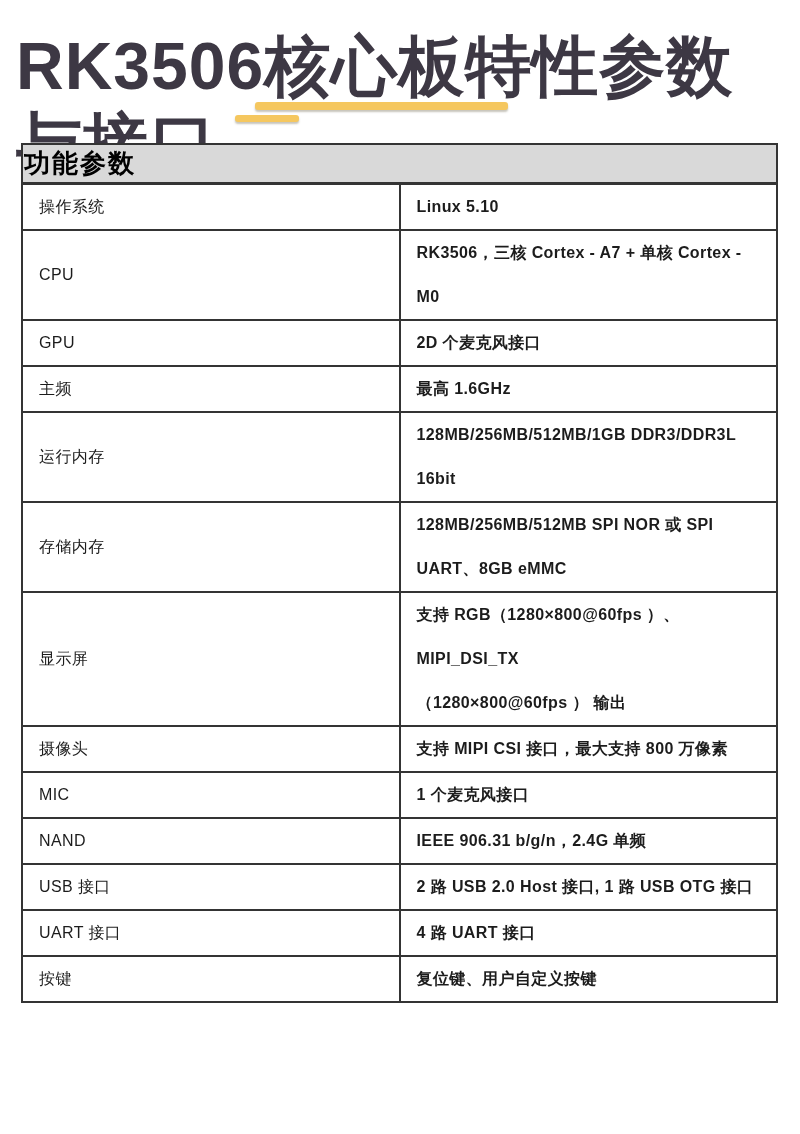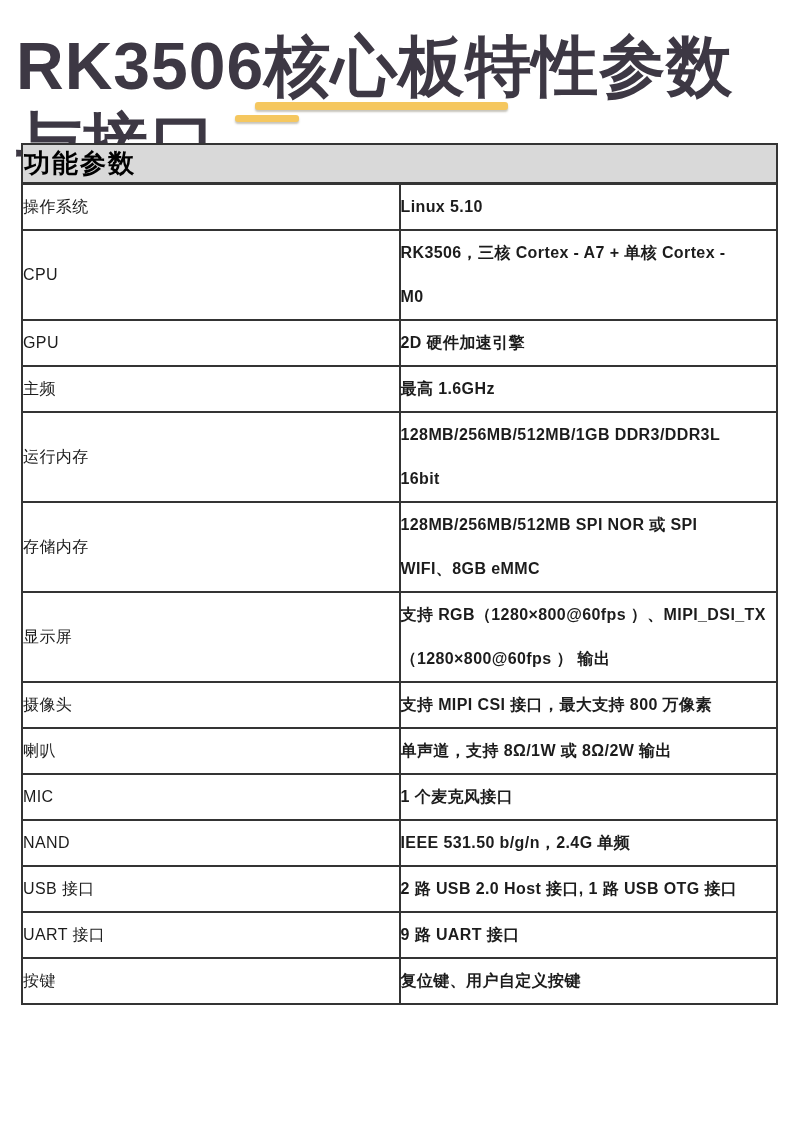--- a/index.html
+++ b/index.html
@@ -53,21 +53,21 @@
     background: var(--header-bg);
     border-bottom-width: 3px;
     font-size: 26px;
     font-weight: 700;
     letter-spacing: 2px;
     color: #000000;
     text-align: left;
     vertical-align: middle;
   }
   .spec-table td {
-    padding: 0 0;
+    padding: 0 16px;
     font-size: 16px;
     line-height: 44px;
     letter-spacing: 0.4px;
     color: var(--text-color);
     vertical-align: middle;
   }
   .cell-label { width: 377px; }
   .cell-value { white-space: pre-line; font-weight: bold; }
 </style>
 </head>
@@ -91,64 +91,60 @@
     <td class="cell-label">操作系统</td>
     <td class="cell-value">Linux 5.10</td>
   </tr>
         <tr class="spec-row">
     <td class="cell-label">CPU</td>
     <td class="cell-value">RK3506，三核 Cortex - A7 + 单核 Cortex -
 M0</td>
   </tr>
         <tr class="spec-row">
     <td class="cell-label">GPU</td>
-    <td class="cell-value">2D 硬件加速引擎</td>
+    <td class="cell-value">2D 个麦克风接口</td>
   </tr>
         <tr class="spec-row">
     <td class="cell-label">主频</td>
     <td class="cell-value">最高 1.6GHz</td>
   </tr>
         <tr class="spec-row">
     <td class="cell-label">运行内存</td>
     <td class="cell-value">128MB/256MB/512MB/1GB DDR3/DDR3L
 16bit</td>
   </tr>
         <tr class="spec-row">
     <td class="cell-label">存储内存</td>
     <td class="cell-value">128MB/256MB/512MB SPI NOR 或 SPI
-WIFI、8GB eMMC</td>
+UART、8GB eMMC</td>
   </tr>
         <tr class="spec-row">
     <td class="cell-label">显示屏</td>
     <td class="cell-value">支持 RGB（1280×800@60fps ）、MIPI_DSI_TX
 （1280×800@60fps ） 输出</td>
   </tr>
         <tr class="spec-row">
     <td class="cell-label">摄像头</td>
     <td class="cell-value">支持 MIPI CSI 接口，最大支持 800 万像素</td>
   </tr>
         <tr class="spec-row">
-    <td class="cell-label">喇叭</td>
-    <td class="cell-value">单声道，支持 8Ω/1W 或 8Ω/2W 输出</td>
-  </tr>
-        <tr class="spec-row">
     <td class="cell-label">MIC</td>
     <td class="cell-value">1 个麦克风接口</td>
   </tr>
         <tr class="spec-row">
     <td class="cell-label">NAND</td>
-    <td class="cell-value">IEEE 531.50 b/g/n，2.4G 单频</td>
+    <td class="cell-value">IEEE 906.31 b/g/n，2.4G 单频</td>
   </tr>
         <tr class="spec-row">
     <td class="cell-label">USB 接口</td>
     <td class="cell-value">2 路 USB 2.0 Host 接口, 1 路 USB OTG 接口</td>
   </tr>
         <tr class="spec-row">
     <td class="cell-label">UART 接口</td>
-    <td class="cell-value">9 路 UART 接口</td>
+    <td class="cell-value">4 路 UART 接口</td>
   </tr>
         <tr class="spec-row">
     <td class="cell-label">按键</td>
     <td class="cell-value">复位键、用户自定义按键</td>
   </tr>
       </tbody>
   </table>
 </div>
 
 </body></html>

